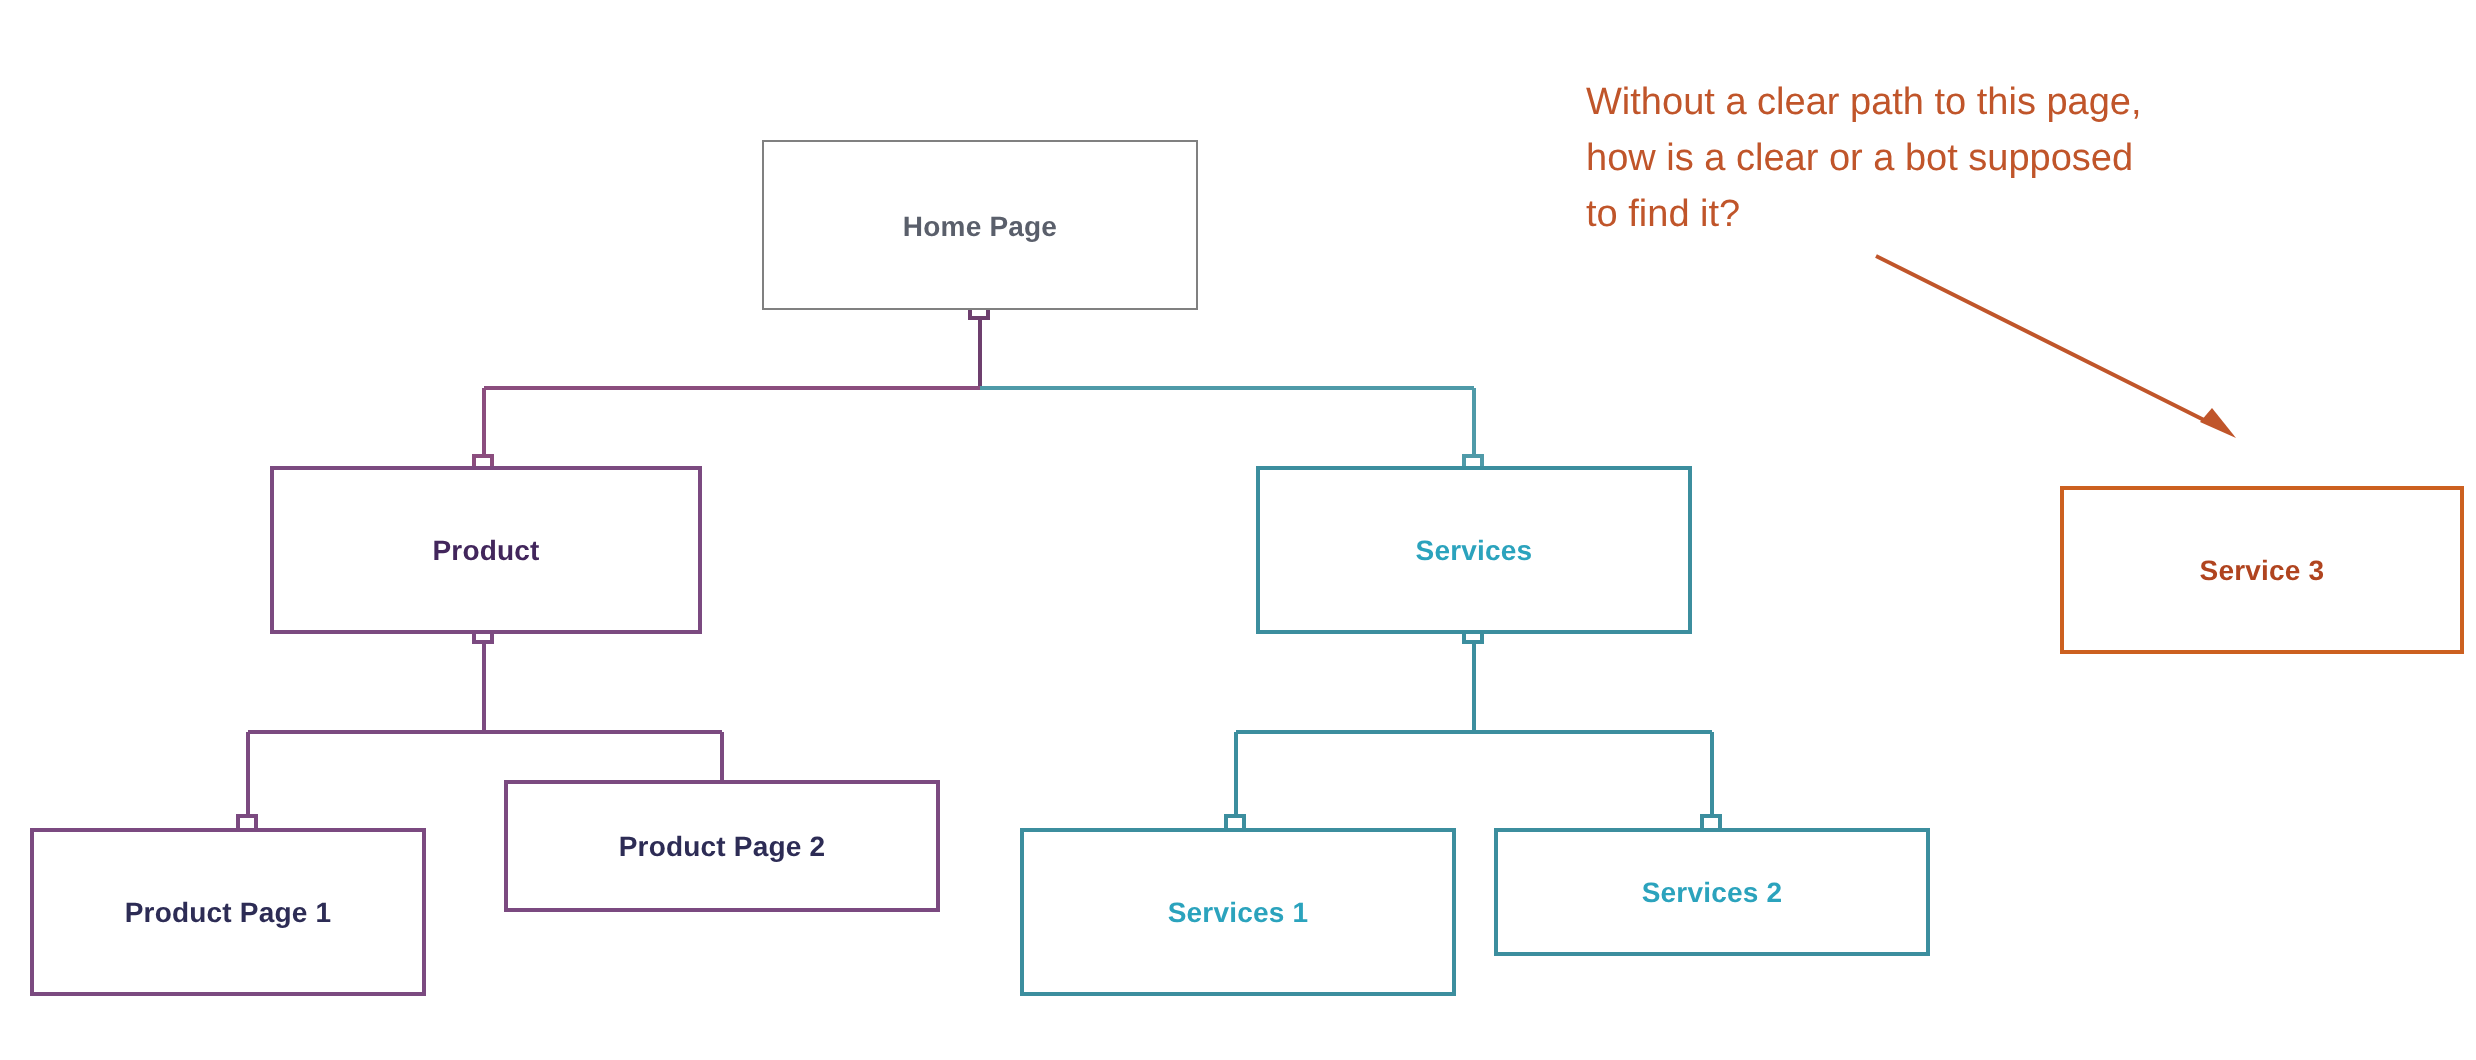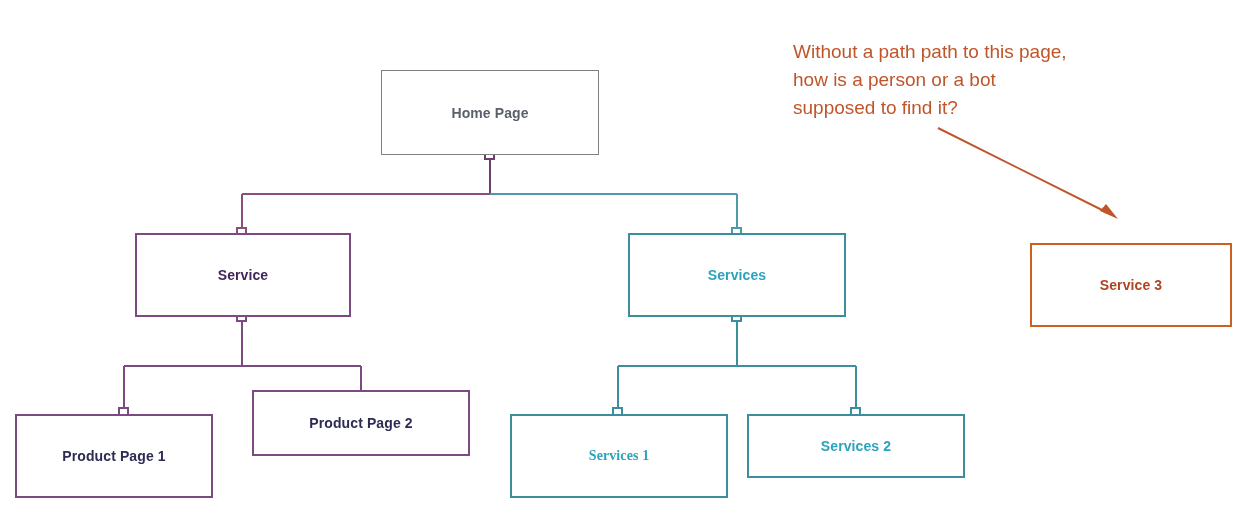--- a/index.html
+++ b/index.html
@@ -76,21 +76,20 @@
     border-color: #7b4a80;
     color: #2d2c55;
   }
   .node-s1 {
     left: 510px;
     top: 414px;
     width: 218px;
     height: 84px;
     border-color: #3c8e9e;
     color: #2ba3bd;
-    font-family: Liberation Serif, serif;
   }
   .node-s2 {
     left: 747px;
     top: 414px;
     width: 218px;
     height: 64px;
     border-color: #3c8e9e;
     color: #2ba3bd;
   }
   .node-service3 {
@@ -148,21 +147,21 @@
 
   <line x1="938" y1="128" x2="1108" y2="213" stroke="#c0552a" stroke-width="2"></line>
   <polygon points="1118,219 1100,211 1106,204" fill="#c0552a"></polygon>
 </svg>
 
 <div class="node node-home">
   <span>Home Page</span>
 </div>
 
 <div class="node node-products">
-  <span>Service</span>
+  <span>Product</span>
 </div>
 
 <div class="node node-services">
   <span>Services</span>
 </div>
 
 <div class="node node-pp1">
   <span>Product Page 1</span>
 </div>
 
@@ -175,13 +174,13 @@
 </div>
 
 <div class="node node-s2">
   <span>Services 2</span>
 </div>
 
 <div class="node node-service3">
   <span>Service 3</span>
 </div>
 
-<div class="annotation">Without a path path to this page, how is a person or a bot supposed to find it?</div>
+<div class="annotation">Without a clear path to this page, how is a clear or a bot supposed to find it?</div>
 
 </body></html>

